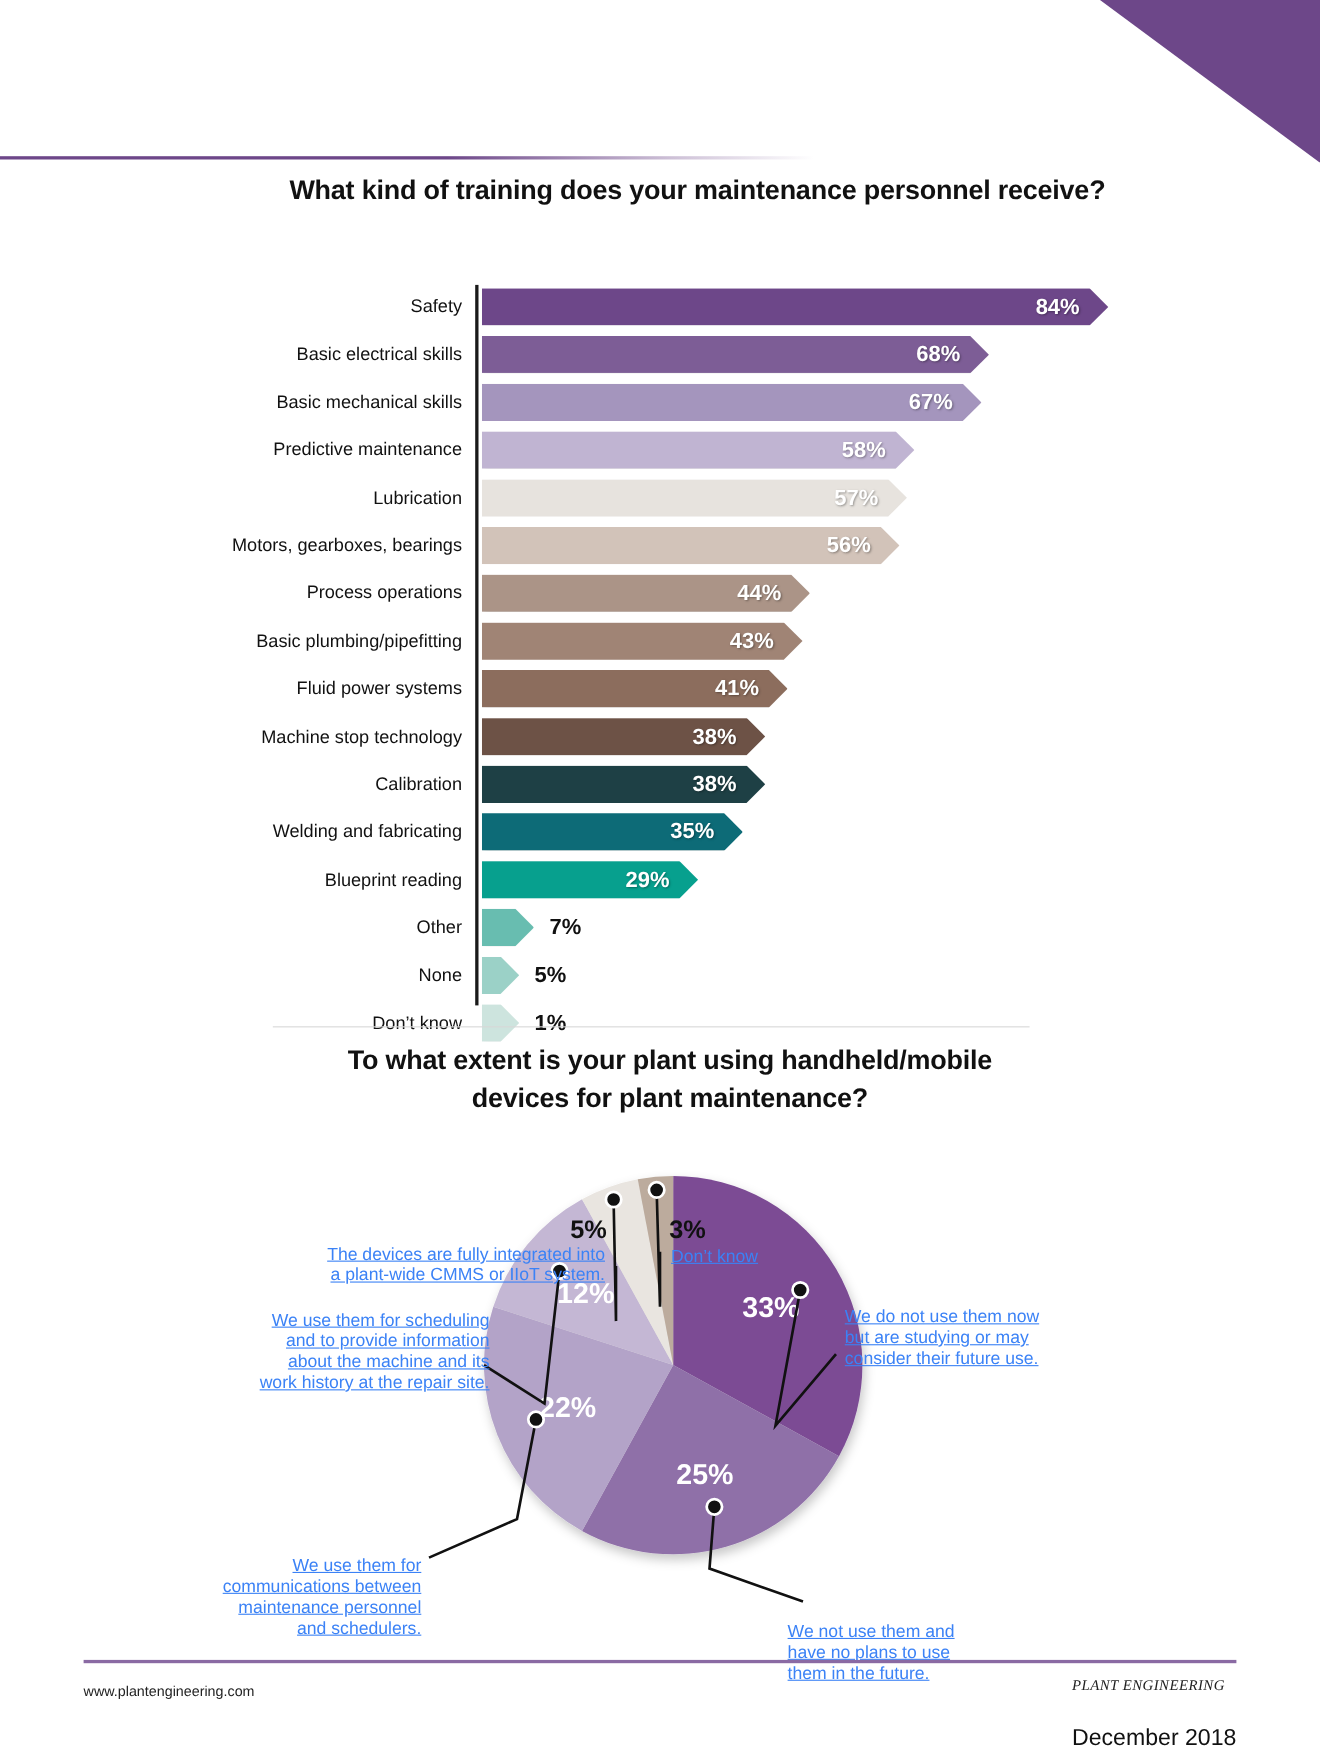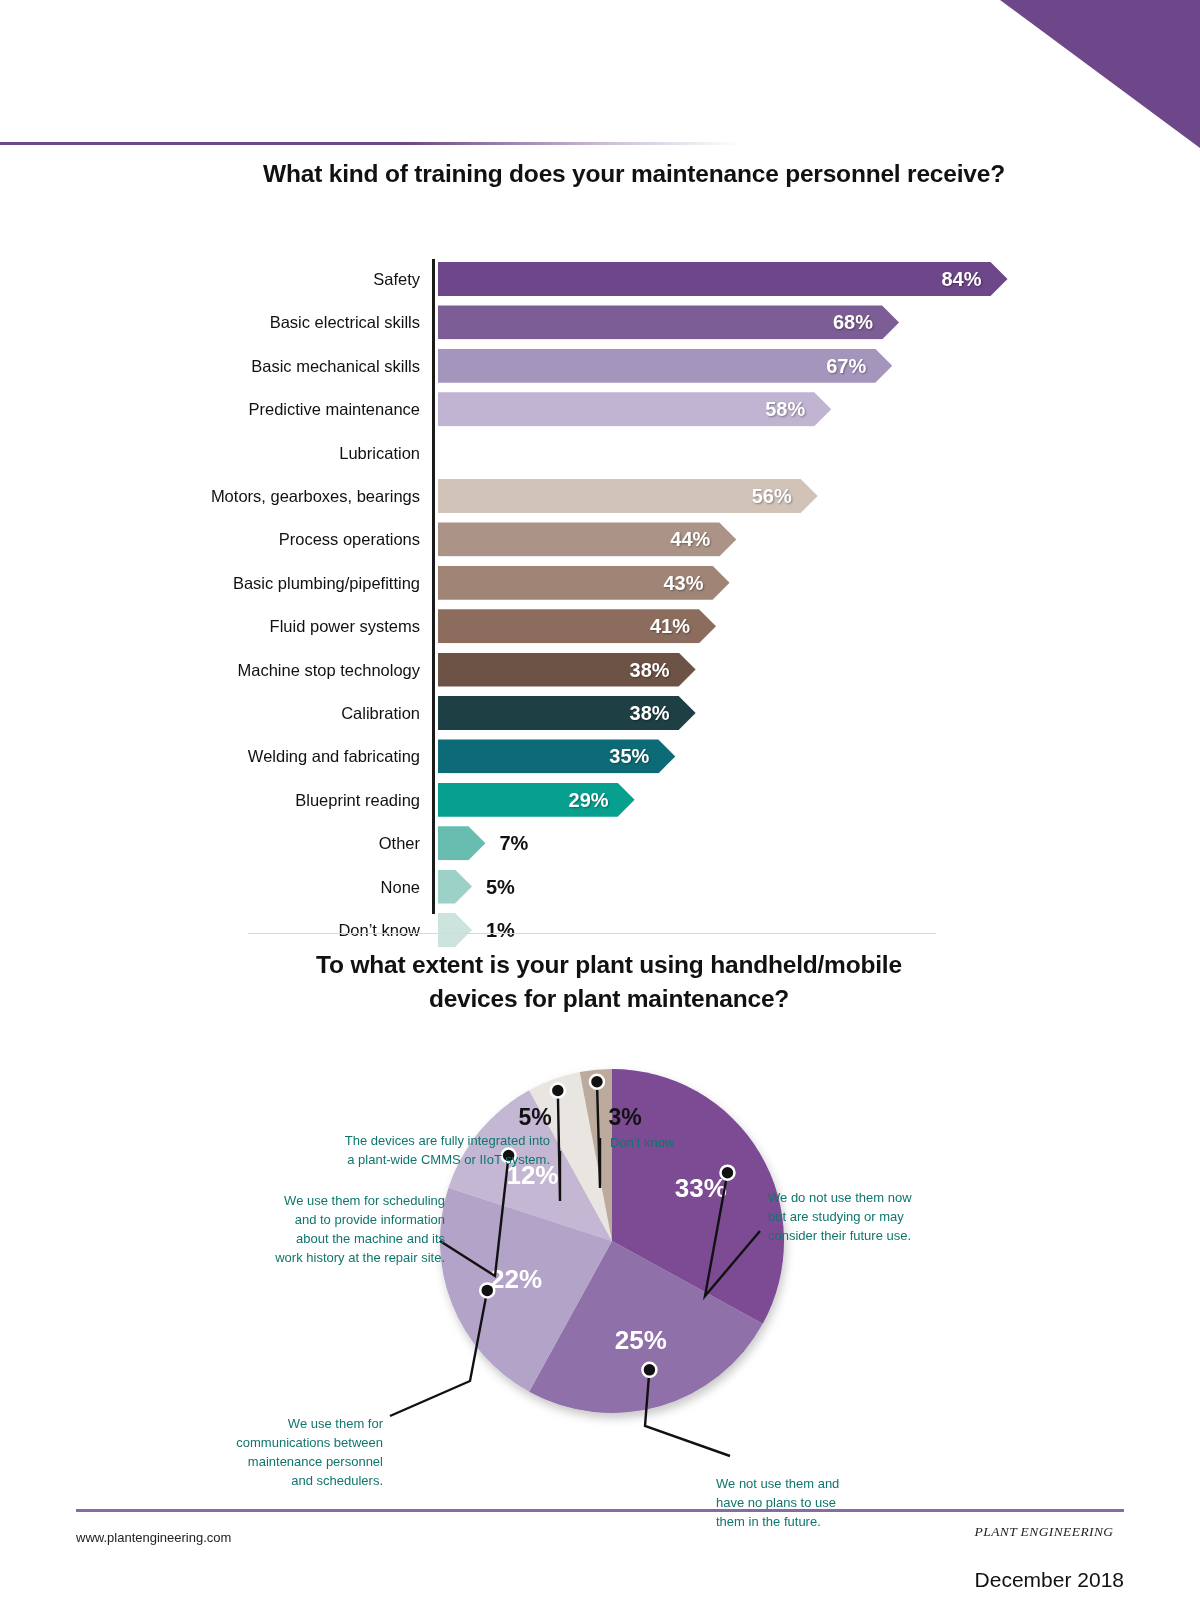--- a/index.html
+++ b/index.html
@@ -159,23 +159,24 @@
     width: 1200px;
     height: 470px;
   }
   .pie-svg {
     position: absolute;
     left: 0;
     top: 0;
   }
   .callout {
     position: absolute;
-    font-size: 13px;
+    font-size: 16px;
     line-height: 19px;
-    color: #0f766e;
+    color: #3b82f6;
+    text-decoration: underline;
   }
   .callout.right-side { text-align: left; }
   .callout.left-side  { text-align: right; }
 
   .pct-outer {
     position: absolute;
     font-size: 23px;
     font-weight: bold;
     color: #111111;
   }
@@ -270,20 +271,24 @@
         </div>
         <div class="bar-row" style="top: 182.2px;">
           <div class="bar-label">Predictive maintenance</div>
           <div class="bar-shape-holder" style="width: 393.24px;">
             <div class="bar-shape" style="width: 393.24px; background: rgb(192, 180, 210);"></div>
             <div class="bar-inner-value">58%</div>
           </div>
         </div>
         <div class="bar-row" style="top: 225.6px;">
           <div class="bar-label">Lubrication</div>
+          <div class="bar-shape-holder" style="width: 386.46px;">
+            <div class="bar-shape" style="width: 386.46px; background: rgb(231, 227, 222);"></div>
+            <div class="bar-inner-value">57%</div>
+          </div>
         </div>
         <div class="bar-row" style="top: 269px;">
           <div class="bar-label">Motors, gearboxes, bearings</div>
           <div class="bar-shape-holder" style="width: 379.68px;">
             <div class="bar-shape" style="width: 379.68px; background: rgb(210, 195, 185);"></div>
             <div class="bar-inner-value">56%</div>
           </div>
         </div>
         <div class="bar-row" style="top: 312.4px;">
           <div class="bar-label">Process operations</div>

